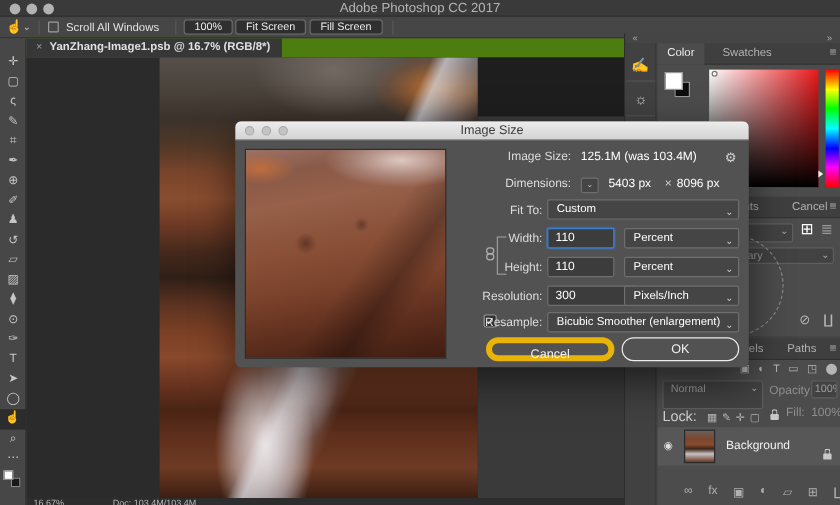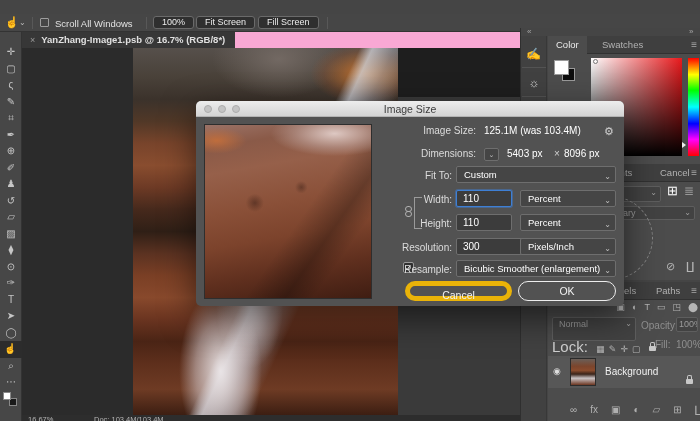--- a/index.html
+++ b/index.html
@@ -22,21 +22,21 @@
   .opt-chev { left:19px; top:4px; font-size:8px; color:#bbb; }
   .vsep { width:1px; height:12px; background:#585858; top:3px; }
   .checkbox { width:9px; height:9px; border:1px solid #9d9d9d; border-radius:1px; background:transparent; top:4px; }
   .opt-label { top:4px; font-size:9.5px; color:#e2e2e2; }
   .opt-btn {
     top:2px; height:13px; background:#2f2f2f; border:1px solid #6a6a6a; border-radius:3px;
     color:#ececec; font-size:9px; line-height:11px; text-align:center; padding:0 8px;
   }
 
   
-  .tabbar { left:22px; top:32px; width:498px; height:16px; background:#f9a8d4; }
+  .tabbar { left:22px; top:32px; width:498px; height:16px; background:#4d7c0f; }
   .doctab { left:0; top:0; height:16px; background:#373737; padding:2px 10px 0 8px; font-size:9.5px; color:#e0e0e0; white-space:nowrap; }
   .doctab .x { color:#9a9a9a; margin-right:6px; font-size:9px; }
 
   
   .toolbar { left:0; top:32px; width:22px; height:389px; background:#474747; border-right:1px solid #333; }
   .tools { position:absolute; left:0; top:12px; width:22px; display:flex; flex-direction:column; }
   .tool { width:22px; height:16.5px; font-size:10px; line-height:16px; text-align:center; color:#c6c6c6; }
   .tool.selected { background:#2c2c2c; color:#fff; }
   .fgbg-fg { left:3px; top:360px; width:8px; height:8px; background:#fff; border:1px solid #888; z-index:2; }
   .fgbg-bg { left:9px; top:366px; width:8px; height:8px; background:#1a1a1a; border:1px solid #888; }
@@ -95,21 +95,21 @@
   .mini-dd { background:#424242; border:1px solid #5e5e5e; border-radius:2px; color:#9a9a9a; font-size:9px; overflow:hidden; white-space:nowrap; }
   .mini-dd .chev { position:absolute; right:3px; top:1px; font-size:8px; color:#a0a0a0; }
   .dashed-circle { left:21px; top:14px; width:84px; height:84px; border:1px dashed #8a8a8a; border-radius:50%; }
   .glyph-btn { font-size:11px; color:#b5b5b5; }
 
   
   .filter-icons { position:absolute; right:3px; top:2px; display:flex; gap:7px; }
   .filter-icons span { font-size:9px; color:#b5b5b5; }
   .lockrow span.lk { font-size:9px; color:#b5b5b5; margin-right:4px; }
   .graylab { font-size:10px; color:#8f8f8f; }
-  .lightlab { font-size:15px; color:#cfcfcf; }
+  .lightlab { font-size:12px; color:#cfcfcf; }
   .layerrow { left:0; top:56px; width:153px; height:32px; background:#575757; }
   .thumb { left:22px; top:2px; width:26px; height:28px; border:1px solid #2b2b2b;
     background: linear-gradient(180deg,#6a5f58 0%,#7c452c 28%,#8a4c2e 44%,#3a241a 58%,#c9c2c4 74%,#6b3520 100%); }
   .lock { width:7px; height:5px; background:#c8c8c8; border-radius:1px; position:relative; display:inline-block; }
   .lock::before { content:""; position:absolute; left:1px; top:-4px; width:3px; height:4px;
     border:1px solid #c8c8c8; border-bottom:none; border-radius:2px 2px 0 0; }
   .bottom-icons { position:absolute; left:22px; top:104px; display:flex; gap:13px; }
   .bottom-icons span { font-size:10px; color:#b0b0b0; }
 
   
@@ -146,20 +146,26 @@
     border-radius:2px; font-size:9px; line-height:11px; text-align:center; color:#fff; }
   .dlg-btn { position:absolute; top:180px; height:20px; border-radius:10px; background:transparent;
     border:5px solid #eab308; color:#f2f2f2; font-size:10.5px; text-align:center; line-height:18px; }
   .dlg-btn.primary { border:1.5px solid #ededed; }
 </style>
 </head>
 <body>
 
 <div id="app">
 
+  <div class="abs titlebar">
+    <div class="abs traffic" style="left:8px"></div>
+    <div class="abs traffic" style="left:22px"></div>
+    <div class="abs traffic" style="left:36px"></div>
+    <div class="abs app-title">Adobe Photoshop CC 2017</div>
+  </div>
 
   <div class="abs optionsbar">
     <span class="abs opt-hand">☝</span>
     <span class="abs opt-chev">⌄</span>
     <div class="abs vsep" style="left:32px"></div>
     <div class="abs checkbox" style="left:40px"></div>
     <span class="abs opt-label" style="left:55px">Scroll All Windows</span>
     <div class="abs vsep" style="left:146px"></div>
     <div class="abs opt-btn" style="left:153px">100%</div>
     <div class="abs opt-btn" style="left:196px">Fit Screen</div>

